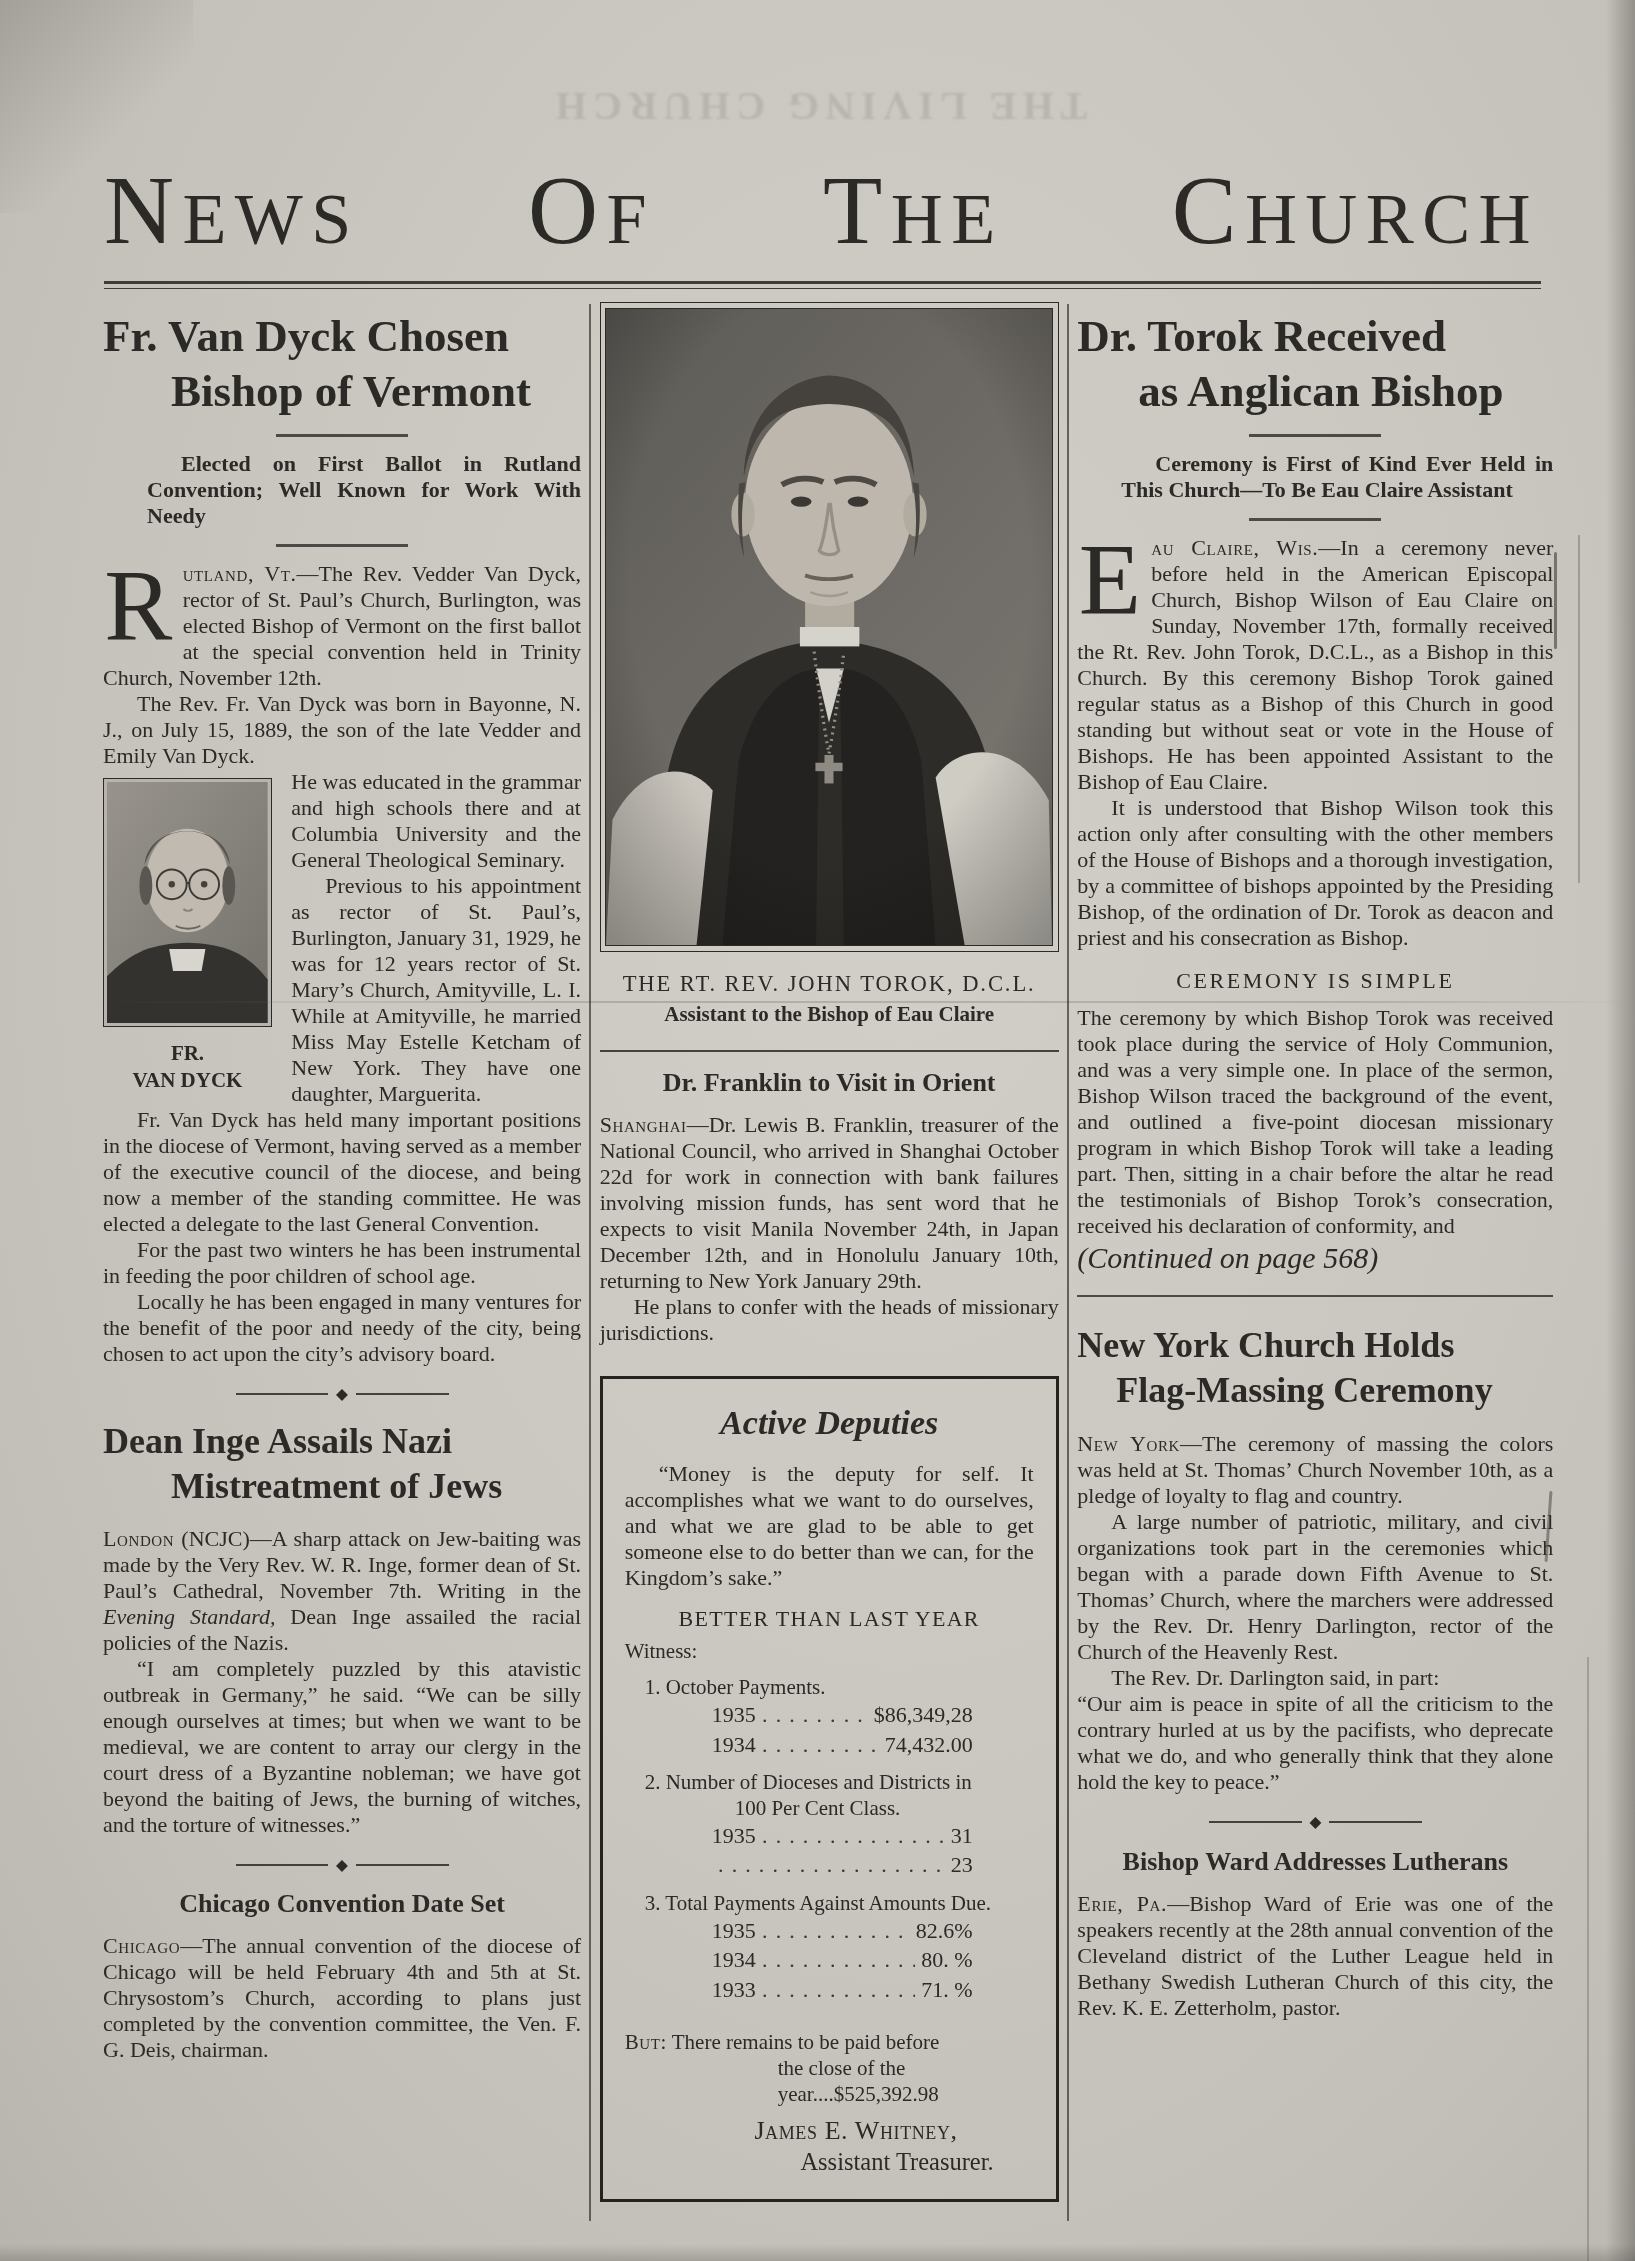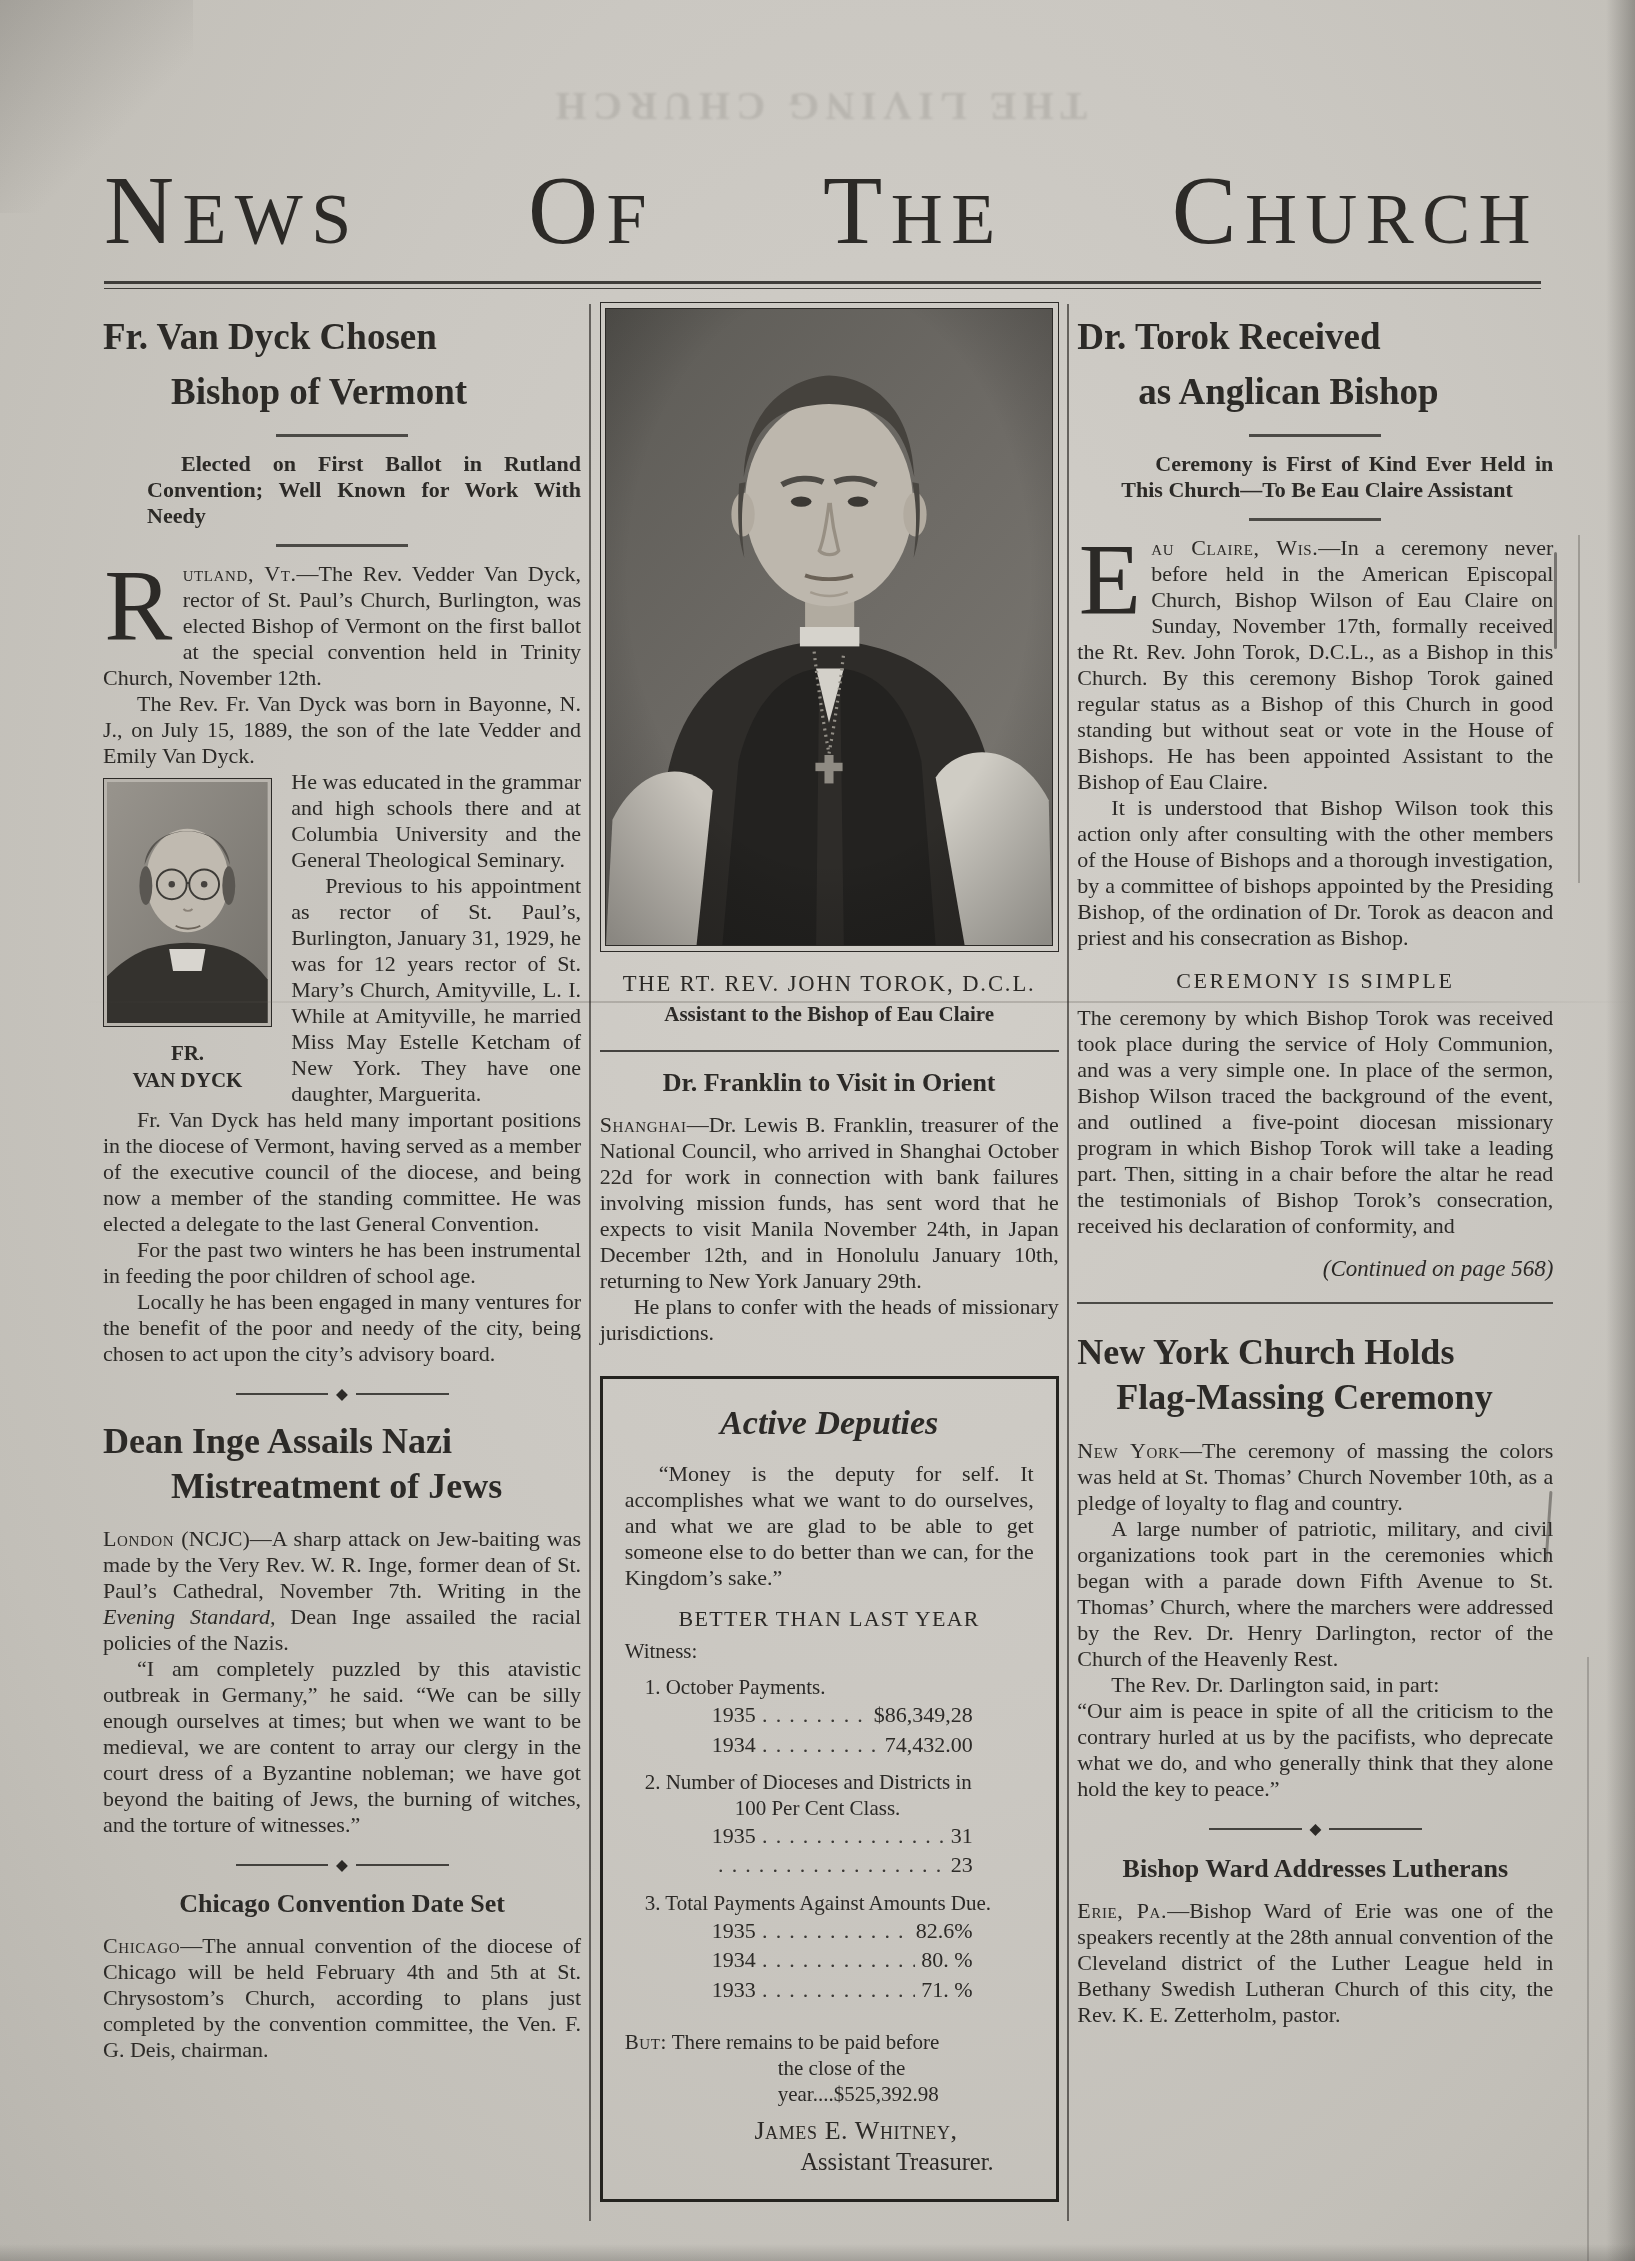--- a/index.html
+++ b/index.html
@@ -43,36 +43,36 @@
     border-top:3.2px solid var(--ink); border-bottom:1.9px solid var(--ink); opacity:.88;
   }
   
   .columns { display:flex; align-items:stretch; margin:10.3px 90px 0 103px; min-height:1947px; }
   .col { flex:0 0 auto; }
   .col-left  { width:478px; }
   .col-mid   { width:459px; }
   .col-right { width:476px; }
   .vrule { flex:0 0 1.9px; width:1.9px; background:var(--ink); opacity:.65; margin:3.9px 8.4px 26px 8.4px; }
   
-  .headline-lg { font-size:37px; line-height:55px; font-weight:700; margin:9px 0 0; }
+  .headline-lg { font-size:45px; line-height:55px; font-weight:700; margin:9px 0 0; }
   .headline-md { font-size:36px; line-height:45px; font-weight:700; margin:3.9px 0 0; }
   .headline-lg .l2, .headline-md .l2 { display:block; padding-left:68px; }
   .center-rule { width:132px; height:2.6px; background:var(--ink); opacity:.8; margin:15.5px auto 14px; }
   .deck { font-size:27px; line-height:37px; font-weight:700; padding-left:44px; text-indent:-44px; margin:0; }
   .body p { font-size:22px; line-height:26px; margin:0; text-align:justify; text-indent:34px; }
   .body p.noind { text-indent:0; }
   .dropcap { float:left; font-size:102px; line-height:72px; padding:9px 10.3px 3.9px 1.3px; font-weight:500; }
   .sc { font-variant:small-caps; letter-spacing:0.6px; }
   .it { font-style:italic; }
   .divider { display:flex; align-items:center; justify-content:center; width:213px; margin:19.3px auto 17px; }
   .divider .bar { flex:1; height:1.9px; background:var(--ink); opacity:.85; }
   .divider .glyph { font-size:15.5px; margin:0 7.7px; line-height:1; }
   .subheading { font-size:26px; font-weight:700; text-align:center; margin:15.5px 0 14px; }
   .sc-subhead { font-size:22px; text-align:center; letter-spacing:2.6px; margin:17px 0 11.6px; font-weight:500; }
-  .continued { font-size:23px; font-style:italic; text-align:right; margin-top:17px; }
+  .continued { font-size:30px; font-style:italic; text-align:left; margin-top:2px; }
   .full-rule { border:none; border-top:2.6px solid var(--ink); opacity:.8; margin:19.3px 0 26px; }
   
   .vd-figure { float:left; width:169px; margin:9px 19.3px 3.9px 0; }
   .vd-frame { border:1.9px solid var(--ink); padding:3.2px; background:#b8b4ad; }
   .vd-frame svg { display:block; width:100%; height:auto; }
   .vd-caption { text-align:center; font-weight:700; font-size:21px; line-height:27px; margin-top:13px; }
   
   .torok-figure { margin:3.9px 0 0; }
   .torok-frame { border:1.9px solid var(--ink); padding:4.5px; }
   .torok-frame svg { display:block; width:100%; height:auto; border:1.3px solid var(--ink); }

